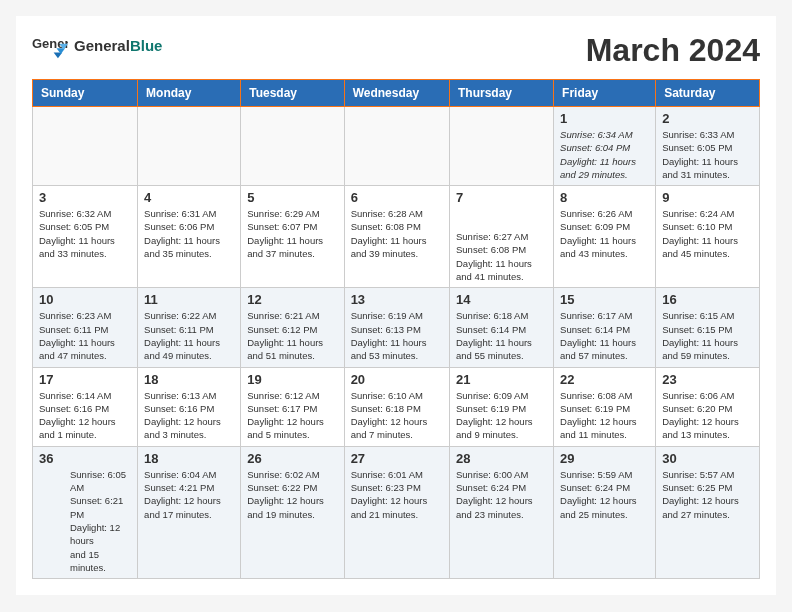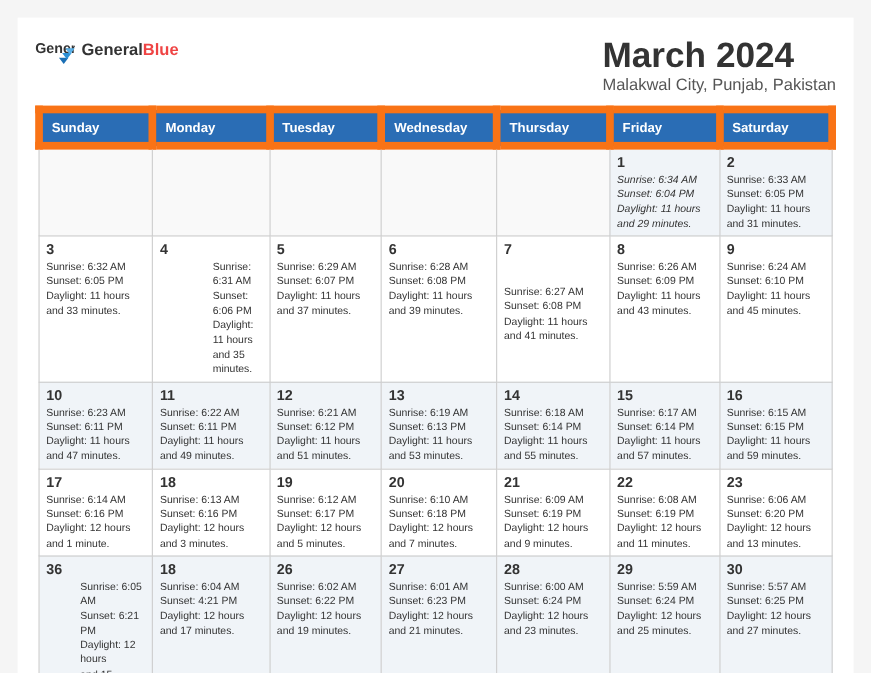--- a/index.html
+++ b/index.html
@@ -25,21 +25,21 @@
     .logo {
       display: flex;
       align-items: center;
       gap: 6px;
     }
     .logo-icon {
       width: 36px;
       height: 28px;
     }
     .title-block {
-      text-align: left;
+      text-align: center;
     }
     .month-title {
       font-size: 32px;
       font-weight: bold;
       color: #333;
     }
     .location-title {
       font-size: 15px;
       color: #555;
     }
@@ -48,21 +48,21 @@
       border-collapse: collapse;
       border: 1px solid #ccc;
     }
     .calendar th {
       background: #2a6db5;
       color: white;
       font-size: 12px;
       font-weight: bold;
       text-align: left;
       padding: 6px 8px;
-      border: 7px solid #f97316;
+      border: 1px solid #f97316;
     }
     .calendar td {
       vertical-align: top;
       border: 1px solid #ccc;
       padding: 4px 6px;
       width: 108px;
       min-height: 80px;
       font-size: 10px;
       color: #333;
       background: white;
@@ -93,27 +93,26 @@
   <div class="header">
     <div class="logo">
       <svg class="logo-icon" viewBox="0 0 50 38" xmlns="http://www.w3.org/2000/svg">
         <text x="0" y="22" font-size="18" font-weight="bold" fill="#333" font-family="Arial">General</text>
         <polygon points="30,28 42,28 36,36" fill="#1a6fb5"></polygon>
         <polygon points="34,22 46,22 40,30" fill="#2a8fd5"></polygon>
         <polygon points="38,16 50,16 44,24" fill="#5ab0e8"></polygon>
       </svg>
       <div style="line-height:1.1">
         <div style="font-size:15px; font-weight:bold; color:#333;">
-          <span style="color:#333">General</span><span style="color:#ef4444">Blue</span>
+          <span style="color:#333">General</span><span style="color:#0f766e">Blue</span>
         </div>
       </div>
     </div>
     <div class="title-block">
       <div class="month-title">March 2024</div>
-      <div class="location-title">Malakwal City, Punjab, Pakistan</div>
     </div>
   </div>
 
   <table class="calendar">
     <thead>
       <tr>
       <th>Sunday</th>
           <th>Monday</th>
           <th>Tuesday</th>
           <th>Wednesday</th>
@@ -147,21 +146,21 @@
         <tr>
           <td>
             <span class="day-number">3</span>
             <div class="day-info" style="white-space: pre-line;">Sunrise: 6:32 AM
 Sunset: 6:05 PM
 Daylight: 11 hours
 and 33 minutes.</div>
           </td>
           <td>
             <span class="day-number">4</span>
-            <div class="day-info" style="white-space: pre-line; margin-left: 48px;">Sunrise: 6:31 AM
+            <div class="day-info" style="white-space: pre-line;">Sunrise: 6:31 AM
 Sunset: 6:06 PM
 Daylight: 11 hours
 and 35 minutes.</div>
           </td>
           <td>
             <span class="day-number">5</span>
             <div class="day-info" style="white-space: pre-line;">Sunrise: 6:29 AM
 Sunset: 6:07 PM
 Daylight: 11 hours
 and 37 minutes.</div>

